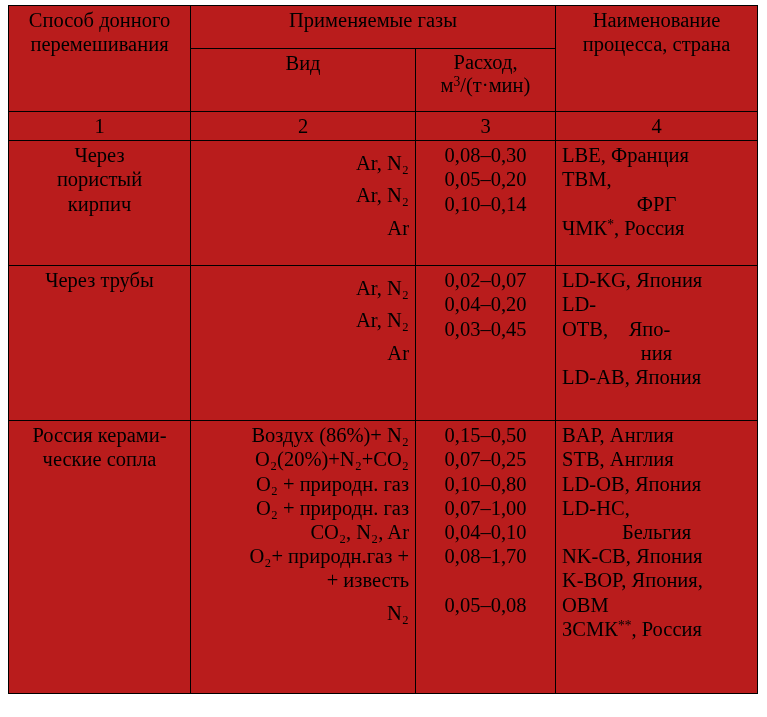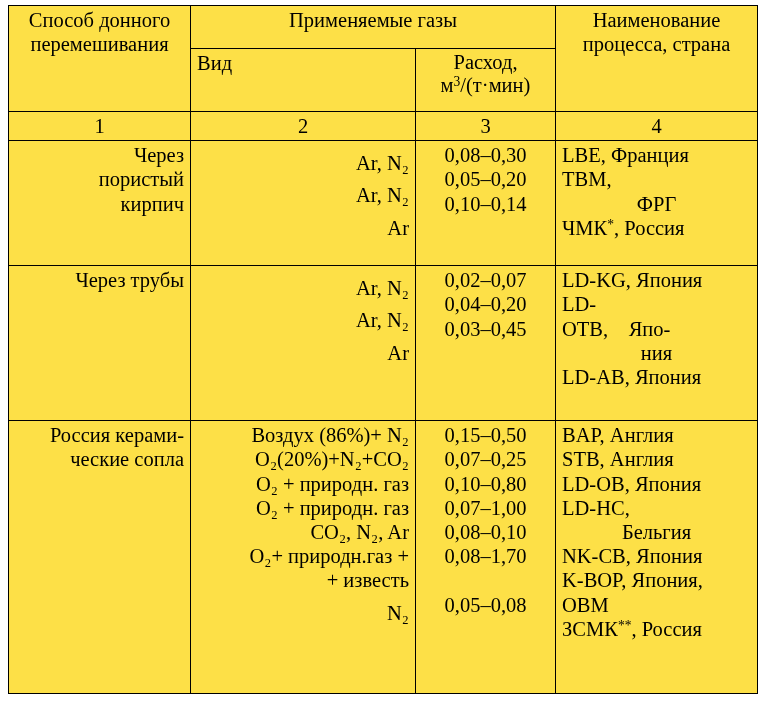--- a/index.html
+++ b/index.html
@@ -30,41 +30,42 @@
     margin: 5px 0 0 8px;
     table-layout: fixed;
     font-size: 20.5px;
     line-height: 1.18;
   }
 
   table.grid td {
     border: 1.6px solid #000;
     padding: 2px 6px;
     vertical-align: top;
-    background: #fde047;
+    background: #b91c1c;
   }
 
   
   col.c1 { width: 182px; }
   col.c2 { width: 225px; }
   col.c3 { width: 140px; }
   col.c4 { width: 202px; }
 
   
   .hd {
     text-align: center;
     vertical-align: middle;
     padding-top: 6px;
     padding-bottom: 6px;
   }
   .hd-left {
     text-align: center;
     vertical-align: middle;
   }
   .hd-vid {
+    text-align: center;
     vertical-align: bottom;
     padding-bottom: 7px;
   }
   .hd-rashod {
     text-align: center;
     vertical-align: middle;
     line-height: 1.12;
   }
 
   
@@ -73,21 +74,21 @@
     vertical-align: middle;
     padding-top: 2px;
     padding-bottom: 3px;
   }
 
   
   .grp-top td {
     border-top-width: 3.4px;
   }
 
-  .cell-method { text-align: right; padding-left: 8px; padding-top: 5px; }
+  .cell-method { text-align: center; padding-left: 8px; padding-top: 5px; }
   .cell-gas    { text-align: center; padding-top: 5px; }
   .cell-rate   { text-align: center; padding-top: 5px; }
   .cell-proc   { text-align: left; padding-left: 8px; padding-top: 5px; }
 
   .line { display: block; white-space: pre; }
   .line.right  { }
   .line.center { text-align: center; }
   .line.blank  { visibility: hidden; }
 
   .gas-left   { display: block; text-align: right; padding-left: 4px; white-space: pre; }
@@ -199,21 +200,21 @@
           <span class="gas-left">CO₂, N₂, Ar</span>
           <span class="gas-left">O₂+ природн.газ +</span>
           <span class="gas-left">+ известь</span>
           <span class="gas-center">N₂</span>
         </td>
         <td class="cell-rate">
           <span class="line center">0,15–0,50</span>
           <span class="line center">0,07–0,25</span>
           <span class="line center">0,10–0,80</span>
           <span class="line center">0,07–1,00</span>
-          <span class="line center">0,08–0,10</span>
+          <span class="line center">0,04–0,10</span>
           <span class="line center">0,08–1,70</span>
           <span class="line center blank">&nbsp;</span>
           <span class="line center">0,05–0,08</span>
         </td>
         <td class="cell-proc">
           <span class="line">BAP, Англия</span>
           <span class="line">STB, Англия</span>
           <span class="line">LD-OB, Япония</span>
           <span class="line right">LD-HC,</span>
           <span class="line center">Бельгия</span>

